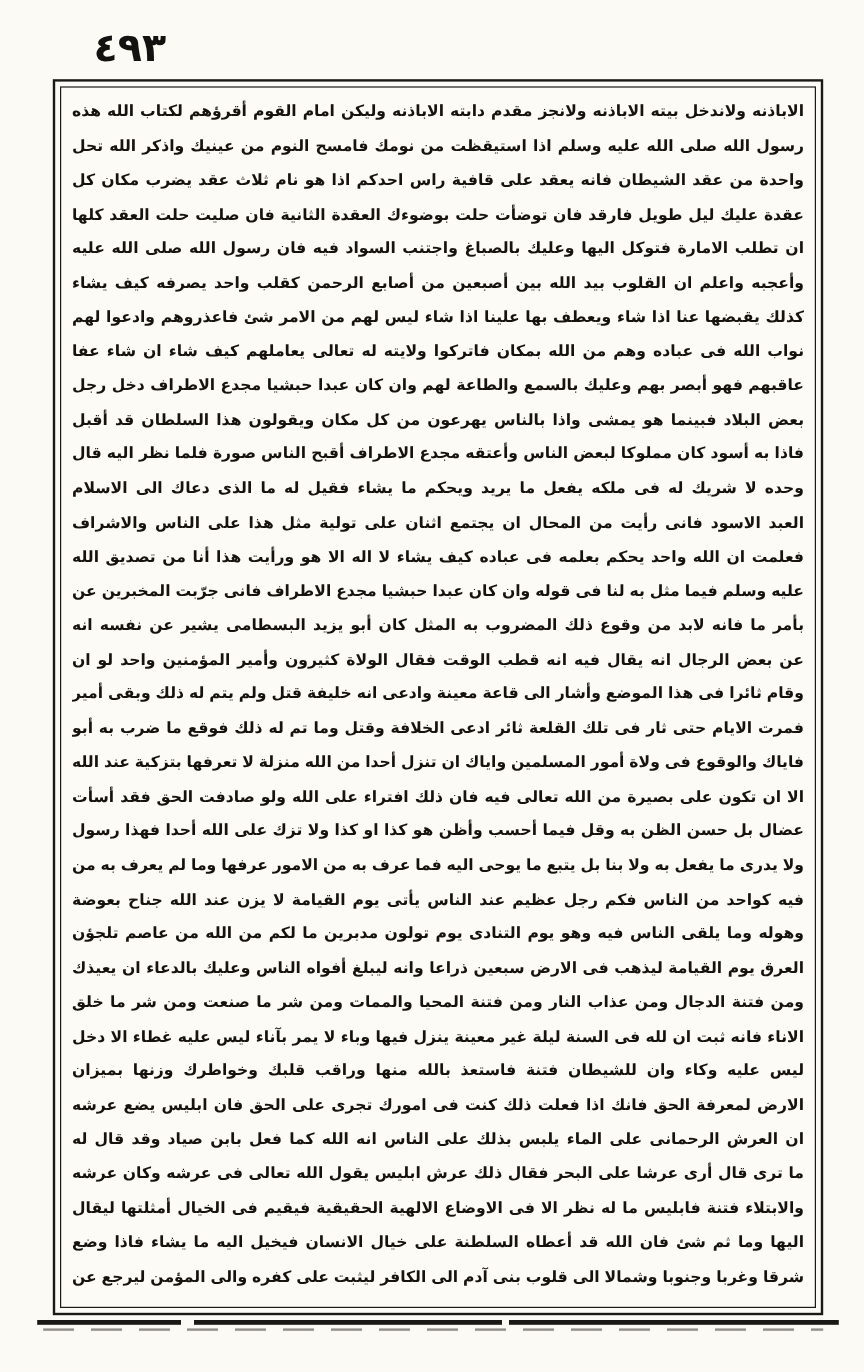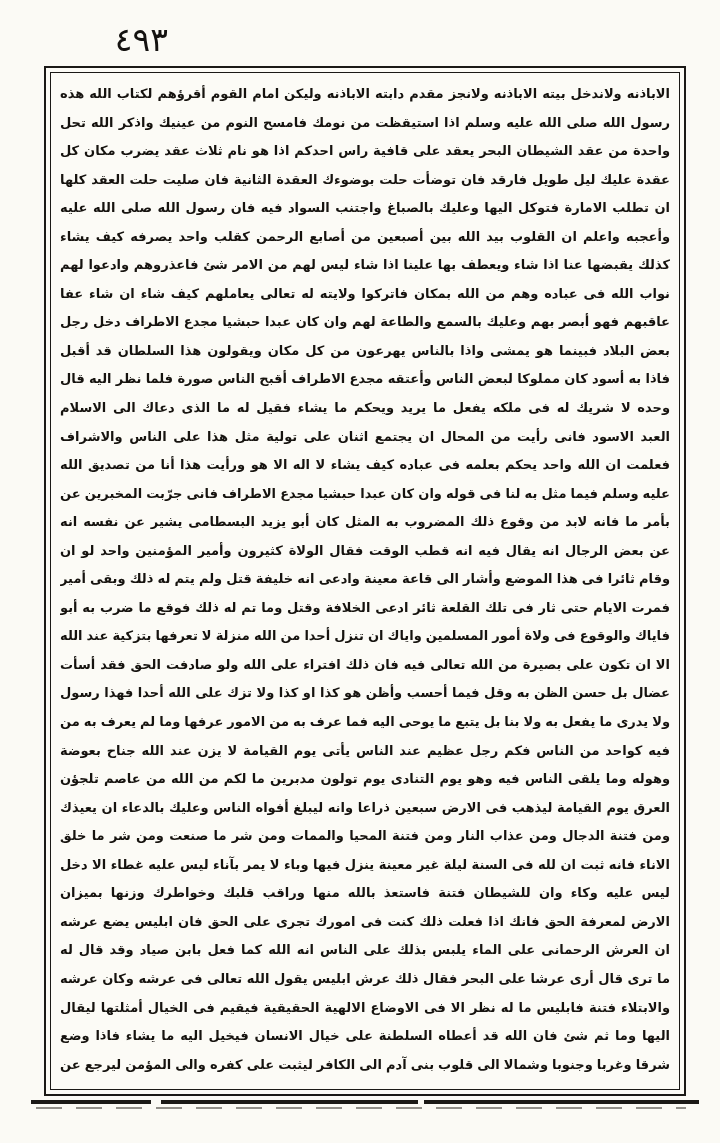--- a/index.html
+++ b/index.html
@@ -3,21 +3,21 @@
 <meta charset="utf-8">
 <style>
   html,body{margin:0;padding:0;}
   body{
     width:720px;height:1143px;position:relative;overflow:hidden;
     background:#fbfaf5;
     font-family:"DejaVu Sans", sans-serif;
   }
   .page-number{
     position:absolute;top:20px;left:78px;width:90px;
-    text-align:right;font-size:33px;font-weight:normal;color:#141210;
+    text-align:left;font-size:33px;font-weight:bold;color:#141210;
     letter-spacing:1px;
   }
   .frame-outer{
     position:absolute;left:44px;top:66px;width:642px;height:1030px;
     border:2.5px solid #1b1916;box-sizing:border-box;padding:4px;
     background:#fcfbf6;
   }
   .frame-inner{
     width:100%;height:100%;box-sizing:border-box;
     border:1.5px solid #1b1916;
@@ -46,21 +46,21 @@
 </head>
 <body>
 
 <div class="page-number">٤٩٣</div>
 
 <div class="frame-outer">
   <div class="frame-inner">
     <div class="text-block">
         <div class="text-line">الاباذنه ولاندخل بيته الاباذنه ولانجز مقدم دابته الاباذنه وليكن امام القوم أقرؤهم لكتاب الله هذه وصية</div>
         <div class="text-line">رسول الله صلى الله عليه وسلم اذا استيقظت من نومك فامسح النوم من عينيك واذكر الله تحل بذلك عقدة</div>
-        <div class="text-line">واحدة من عقد الشيطان البحر يعقد على قافية راس احدكم اذا هو نام ثلاث عقد يضرب مكان كل</div>
+        <div class="text-line">واحدة من عقد الشيطان فانه يعقد على قافية راس احدكم اذا هو نام ثلاث عقد يضرب مكان كل</div>
         <div class="text-line">عقدة عليك ليل طويل فارقد فان توضأت حلت بوضوءك العقدة الثانية فان صليت حلت العقد كلها اياك</div>
         <div class="text-line">ان تطلب الامارة فتوكل اليها وعليك بالصباغ واجتنب السواد فيه فان رسول الله صلى الله عليه وسلم أمر به ورغب فيه</div>
         <div class="text-line">وأعجبه واعلم ان القلوب بيد الله بين أصبعين من أصابع الرحمن كقلب واحد يصرفه كيف يشاء وقلوب الملوك بيد الله</div>
         <div class="text-line">كذلك يقبضها عنا اذا شاء ويعطف بها علينا اذا شاء ليس لهم من الامر شئ فاعذروهم وادعوا لهم ولا تقعوا فيهم فانهم</div>
         <div class="text-line">نواب الله فى عباده وهم من الله بمكان فاتركوا ولايته له تعالى يعاملهم كيف شاء ان شاء عفا عنهم فيما قصروا فيه وان شاء</div>
         <div class="text-line">عاقبهم فهو أبصر بهم وعليك بالسمع والطاعة لهم وان كان عبدا حبشيا مجدع الاطراف دخل رجل نصرانى مشرك</div>
         <div class="text-line">بعض البلاد فبينما هو يمشى واذا بالناس يهرعون من كل مكان ويقولون هذا السلطان قد أقبل فوقف المشرك ليراه</div>
         <div class="text-line">فاذا به أسود كان مملوكا لبعض الناس وأعتقه مجدع الاطراف أقبح الناس صورة فلما نظر اليه قال أشهد أن لا اله الا الله</div>
         <div class="text-line">وحده لا شريك له فى ملكه يفعل ما يريد ويحكم ما يشاء فقيل له ما الذى دعاك الى الاسلام والتوحيد فقال سلطنة هذا</div>
         <div class="text-line">العبد الاسود فانى رأيت من المحال ان يجتمع اثنان على تولية مثل هذا على الناس والاشراف والعلماء وأرباب الدين</div>

